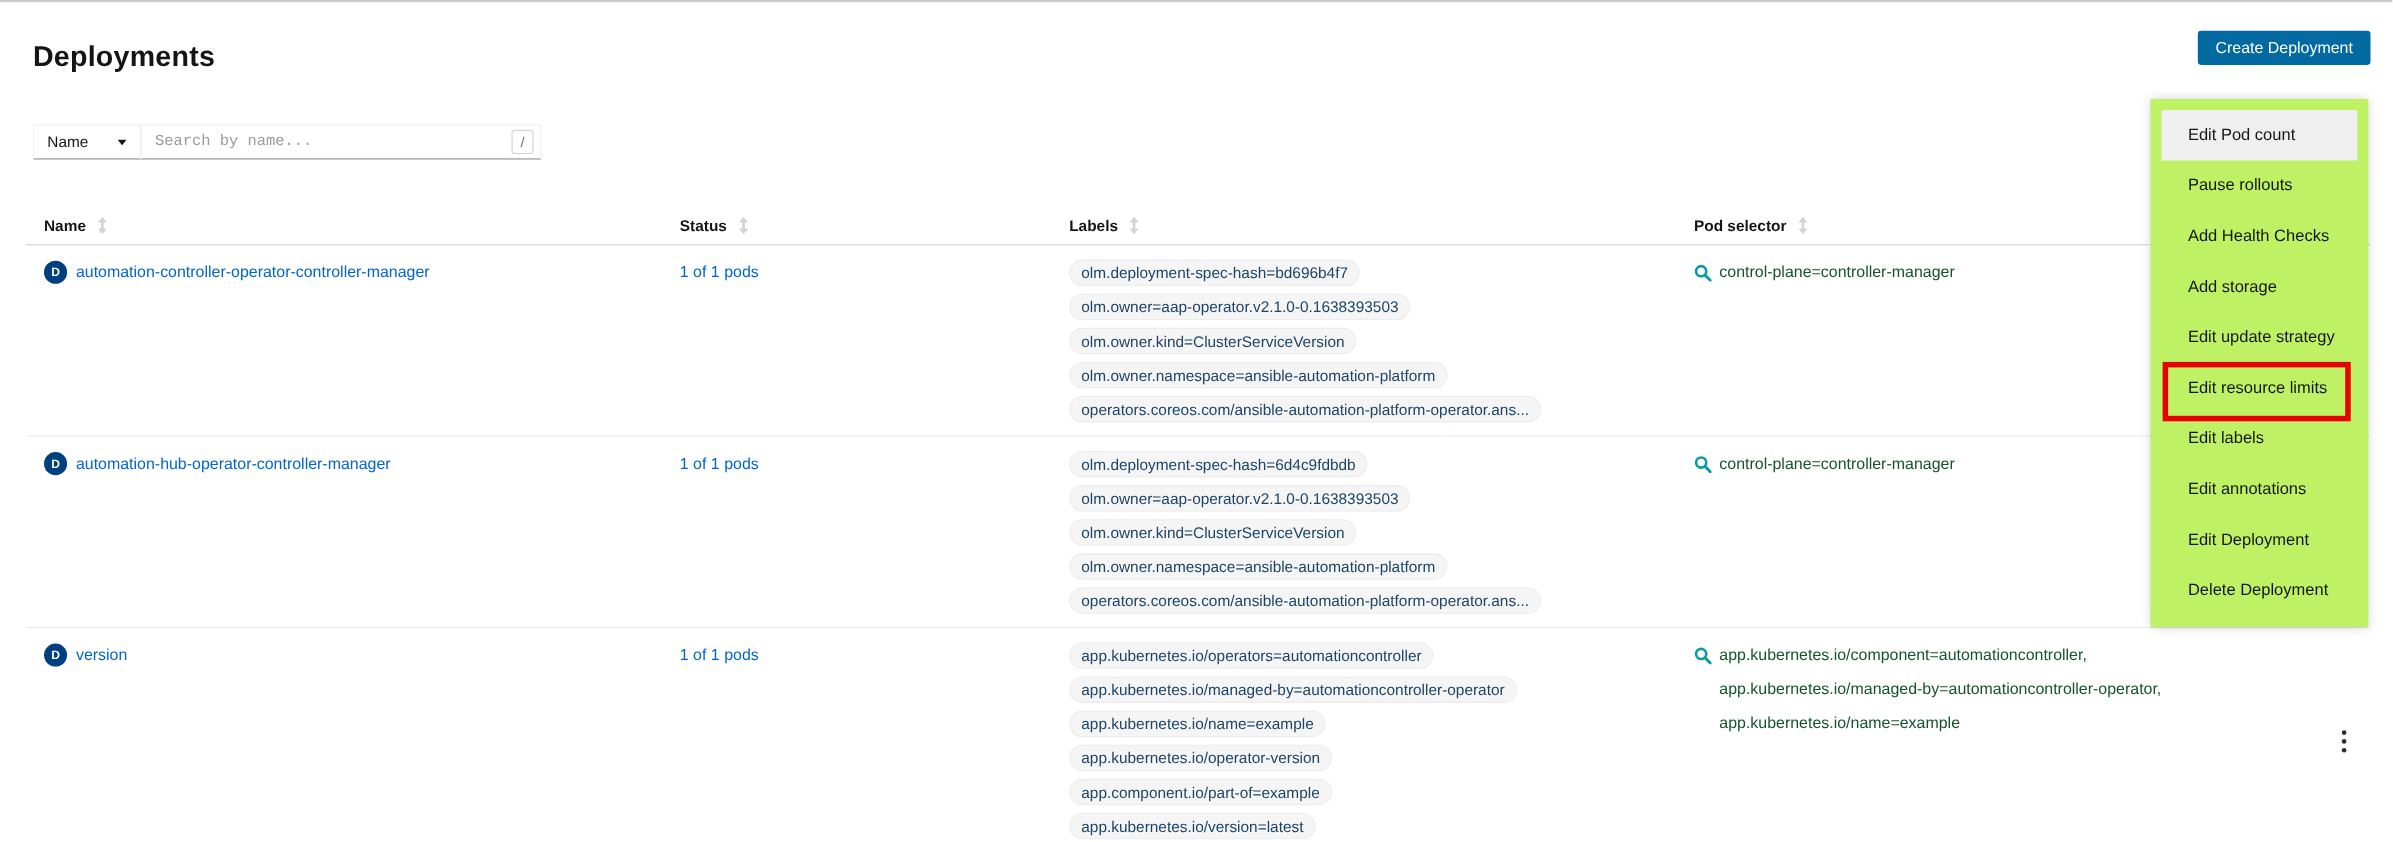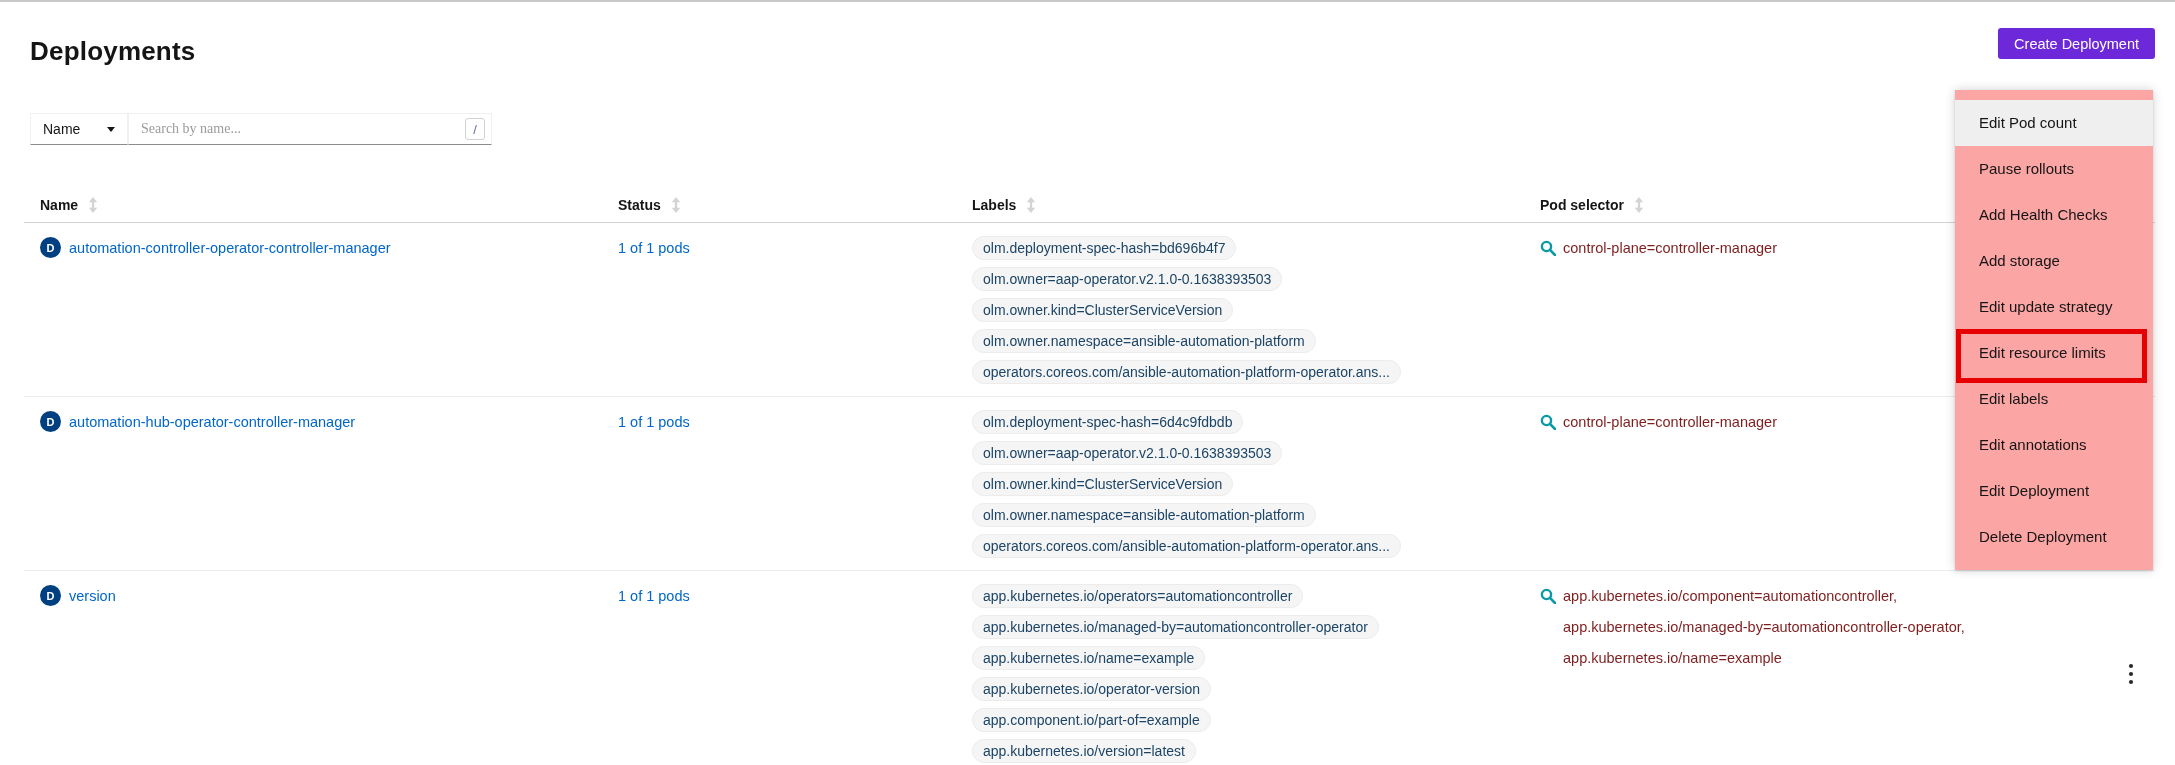--- a/index.html
+++ b/index.html
@@ -14,21 +14,21 @@
   .top-strip { position: absolute; top: 0; left: 0; width: 100%; height: 2px; background: #c8c8c8; }
 
   
   .page-title {
     position: absolute; left: 30px; top: 36px;
     font-size: 26px; font-weight: 600; letter-spacing: 0.2px; color: #151515;
   }
   .create-btn {
     position: absolute; top: 28px; right: 20px;
     height: 31px; padding: 0 16px;
-    background: #6d28d9; color: #ffffff;
+    background: #0369a1; color: #ffffff;
     border: none; border-radius: 3px;
     font-family: "Liberation Sans", sans-serif;
     font-size: 14.5px; cursor: pointer;
   }
 
   
   .toolbar { position: absolute; left: 30px; top: 113px; display: flex; }
   .filter-dropdown {
     width: 98px; height: 32px;
     display: flex; align-items: center; justify-content: space-between;
@@ -40,21 +40,21 @@
   .caret-down {
     width: 0; height: 0; margin-left: 8px;
     border-left: 4.5px solid transparent; border-right: 4.5px solid transparent;
     border-top: 5px solid #151515;
   }
   .search-wrap { position: relative; width: 364px; height: 32px; }
   .search-wrap input {
     width: 100%; height: 100%;
     border: 1px solid #f0f0f0; border-bottom: 1px solid #8a8d90;
     padding: 0 34px 0 12px;
-    font-family: Liberation Serif, serif;
+    font-family: Liberation Mono, monospace;
     font-size: 14px; color: #3b82f6; outline: none;
   }
   .search-wrap input::placeholder { color: #9b9b9b; }
   .kbd-badge {
     position: absolute; right: 7px; top: 5px;
     width: 20px; height: 22px;
     border: 1px solid #d2d2d2; border-radius: 3px;
     display: flex; align-items: center; justify-content: center;
     font-size: 13px; color: #66719c; background: #fff;
   }
@@ -90,29 +90,29 @@
   .chip {
     background: #f5f5f5; border: 1px solid #ececec; border-radius: 12px;
     padding: 0 10px; line-height: 22px; height: 24px;
     font-size: 14px; color: #1b4466; white-space: nowrap;
     max-width: 548px; overflow: hidden; text-overflow: ellipsis;
   }
 
   .selector-cell { display: flex; gap: 7px; align-items: flex-start; }
   .selector-icon { flex: 0 0 auto; margin-top: 4px; color: #089ba5; }
   .selector-lines { display: flex; flex-direction: column; gap: 7px; }
-  a.teal-link { color: #7f1d1d; text-decoration: none; line-height: 24px; cursor: pointer; white-space: nowrap; }
+  a.teal-link { color: #14532d; text-decoration: none; line-height: 24px; cursor: pointer; white-space: nowrap; }
 
   .kebab-cell { display: flex; justify-content: center; padding-top: 16px; }
   .kebab-btn { background: none; border: none; cursor: pointer; padding: 4px 8px; }
 
   
   .actions-menu {
     position: absolute; left: 1955px; top: 90px; width: 198px;
-    background: #fca5a5; padding: 10px 0;
+    background: #bef264; padding: 10px 10px;
     box-shadow: 0 1px 2px rgba(3,3,3,0.12), 0 0 10px rgba(3,3,3,0.18);
     z-index: 10;
   }
   .menu-item {
     position: relative;
     height: 46px; line-height: 46px;
     padding: 0 24px; font-size: 15px; color: #151515;
     cursor: pointer; white-space: nowrap;
   }
   .menu-item.hover { background: #efefef; }

